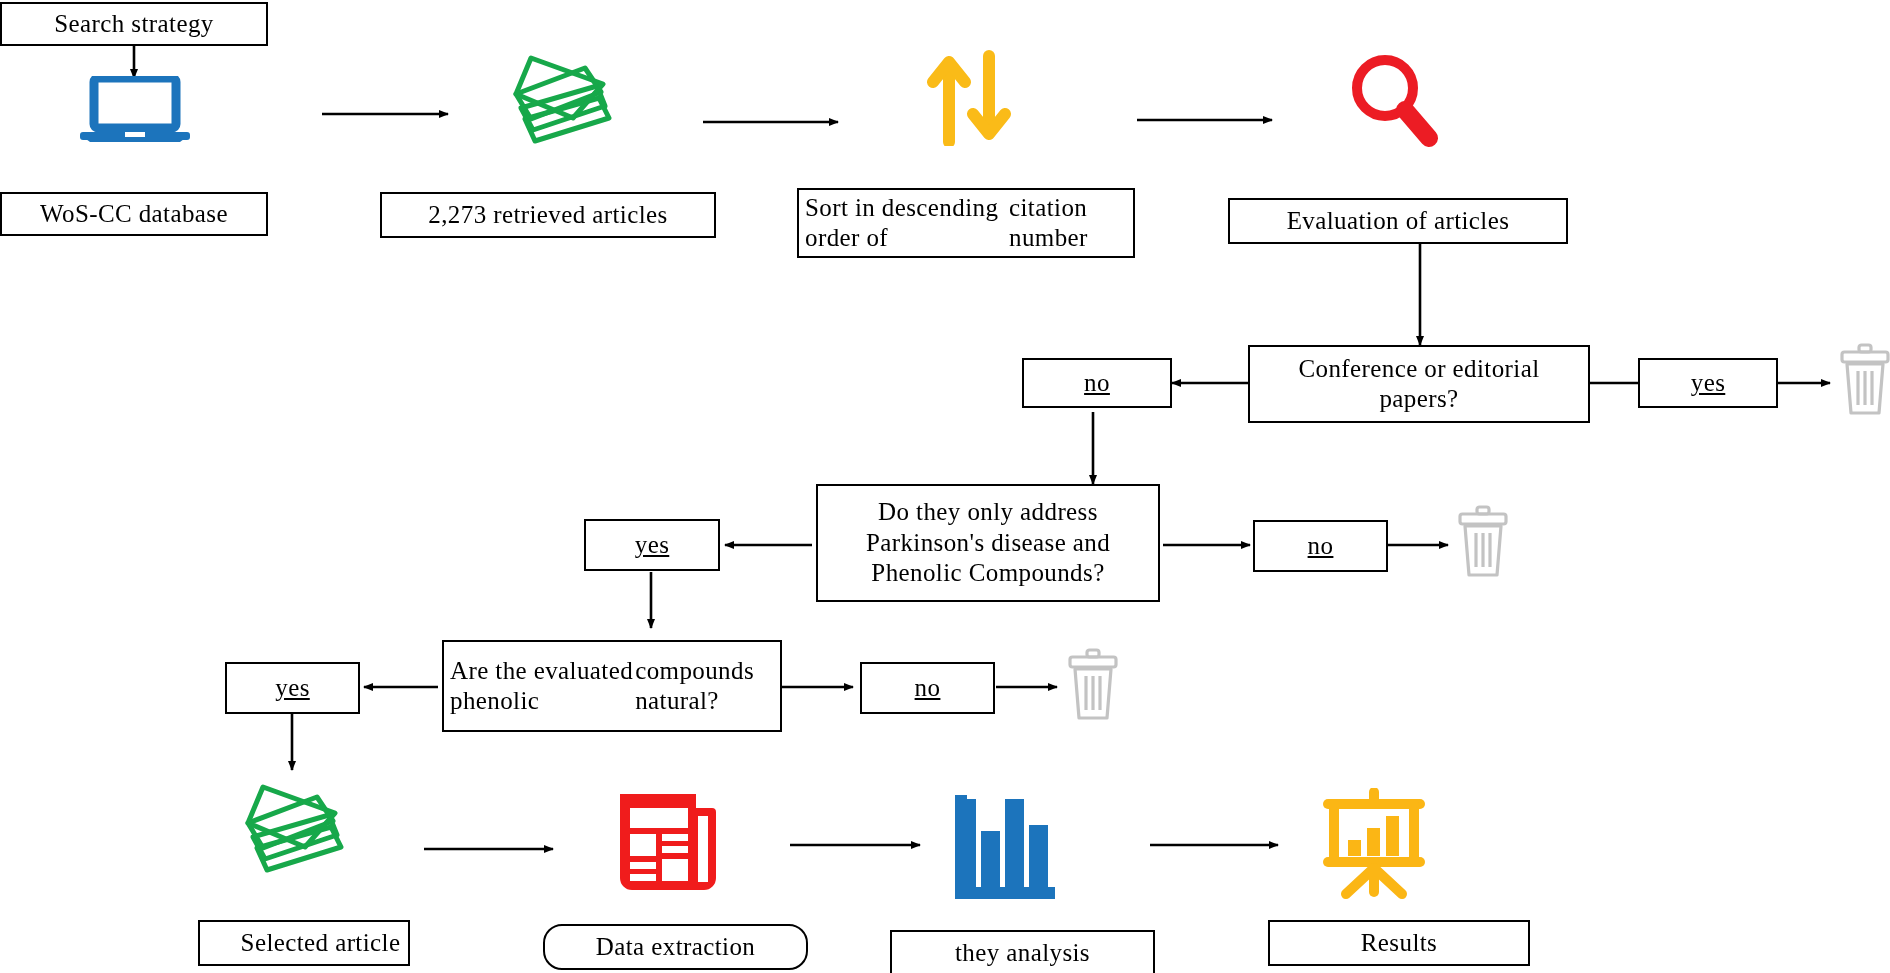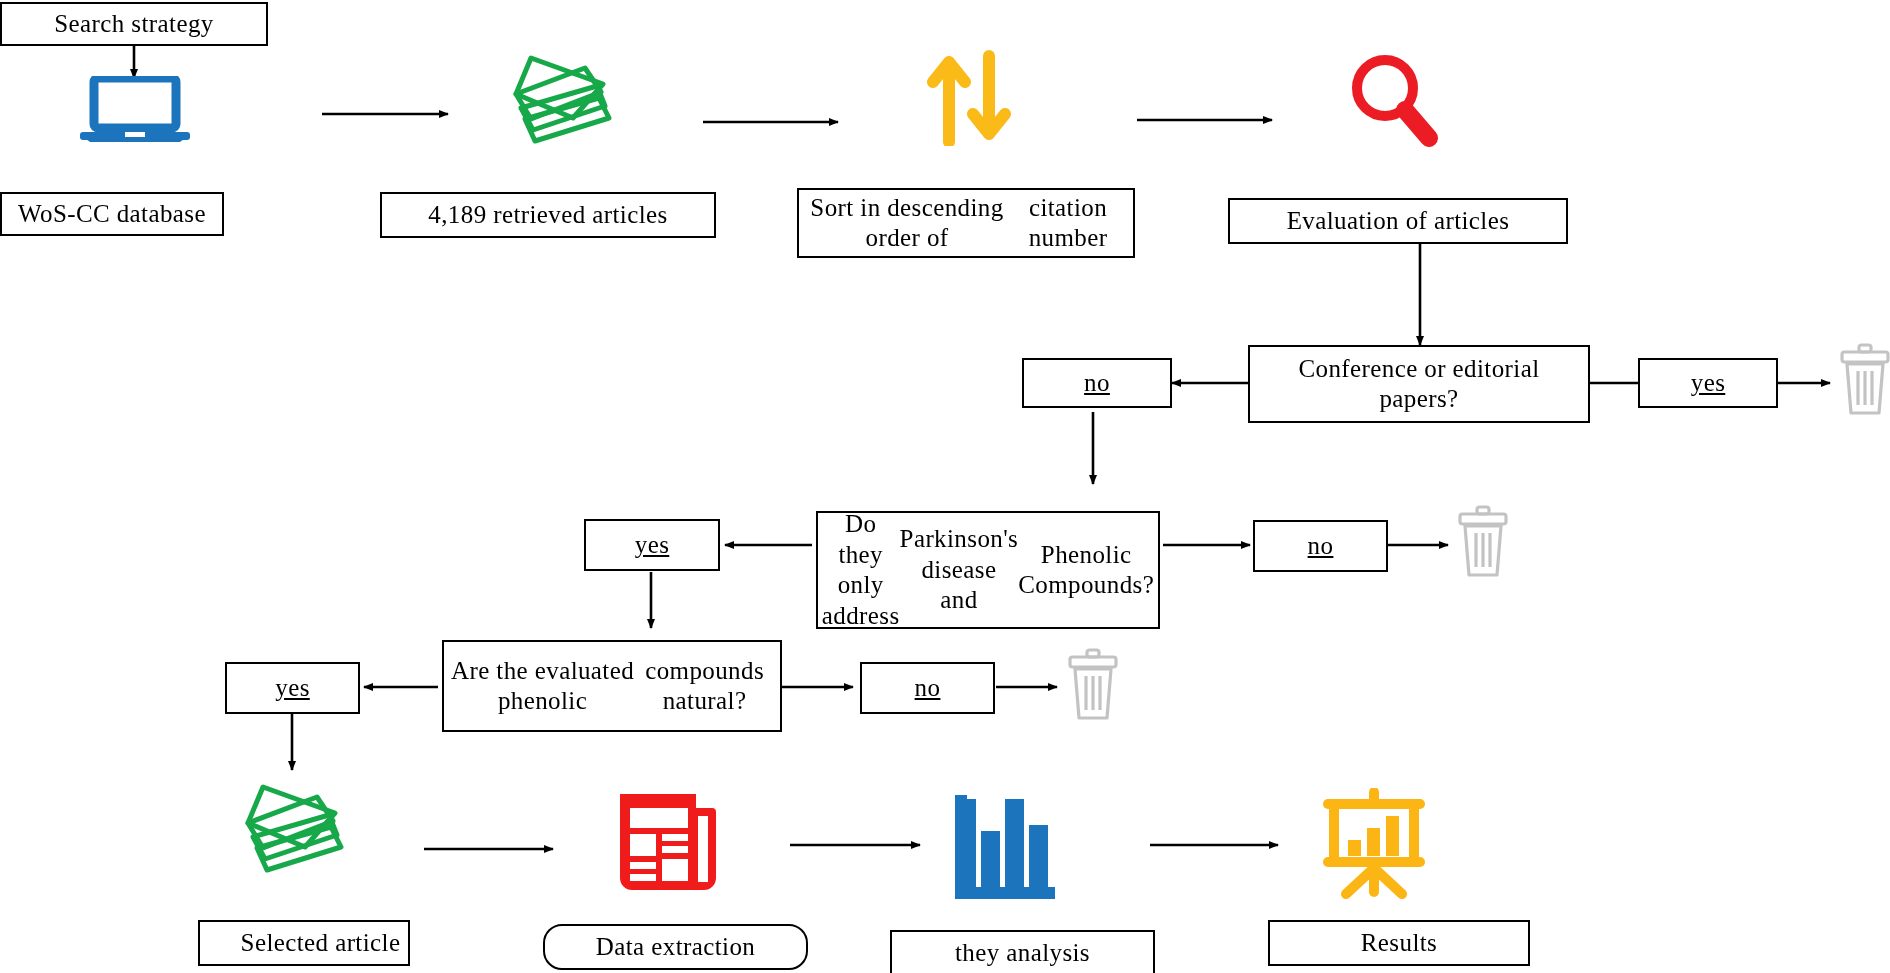--- a/index.html
+++ b/index.html
@@ -16,21 +16,21 @@
     overflow: hidden;
   }
   .box {
     position: absolute;
     box-sizing: border-box;
     border: 2px solid #000000;
     background: #ffffff;
     display: flex;
     align-items: center;
     justify-content: center;
-    text-align: center;
+    text-align: left;
     color: #000000;
     line-height: 1.22;
     font-size: 25px;
     letter-spacing: 0.4px;
     padding: 2px 6px;
   }
   .box.small { font-size: 25px; text-decoration: underline; }
   .icon {
     position: absolute;
   }
@@ -210,26 +210,26 @@
       <rect x="30" y="52" width="13" height="16"></rect>
       <rect x="49" y="40" width="13" height="28"></rect>
       <rect x="68" y="28" width="13" height="40"></rect>
     </g>
   </svg>
 
   <div class="box" style="left:0px; top:2px; width:268px; height:44px;">
     <span>Search strategy</span>
   </div>
 
-  <div class="box" style="left:0px; top:192px; width:224px; height:44px;">
+  <div class="box" style="left:0px; top:192px; width:268px; height:44px;">
     <span>WoS-CC database</span>
   </div>
 
   <div class="box" style="left:380px; top:192px; width:336px; height:46px;">
-    <span>4,189 retrieved  articles</span>
+    <span>2,273 retrieved  articles</span>
   </div>
 
   <div class="box" style="left:797px; top:188px; width:338px; height:70px; flex-direction:row;">
     <span class="lbl">Sort in descending  order of</span>
     <span class="lbl">citation  number</span>
   </div>
 
   <div class="box" style="left:1228px; top:198px; width:340px; height:46px;">
     <span>Evaluation  of articles</span>
   </div>
@@ -240,21 +240,21 @@
   </div>
 
   <div class="box small" style="left:1022px; top:358px; width:150px; height:50px;">
     <span>no</span>
   </div>
 
   <div class="box small" style="left:1638px; top:358px; width:140px; height:50px;">
     <span>yes</span>
   </div>
 
-  <div class="box" style="left:816px; top:484px; width:344px; height:118px; margin-top:27px;">
+  <div class="box" style="left:816px; top:484px; width:344px; height:118px; flex-direction:column;">
     <span class="lbl">Do they only  address</span>
     <span class="lbl">Parkinson's  disease and</span>
     <span class="lbl">Phenolic  Compounds?</span>
   </div>
 
   <div class="box small" style="left:584px; top:519px; width:136px; height:52px;">
     <span>yes</span>
   </div>
 
   <div class="box small" style="left:1253px; top:520px; width:135px; height:52px;">

